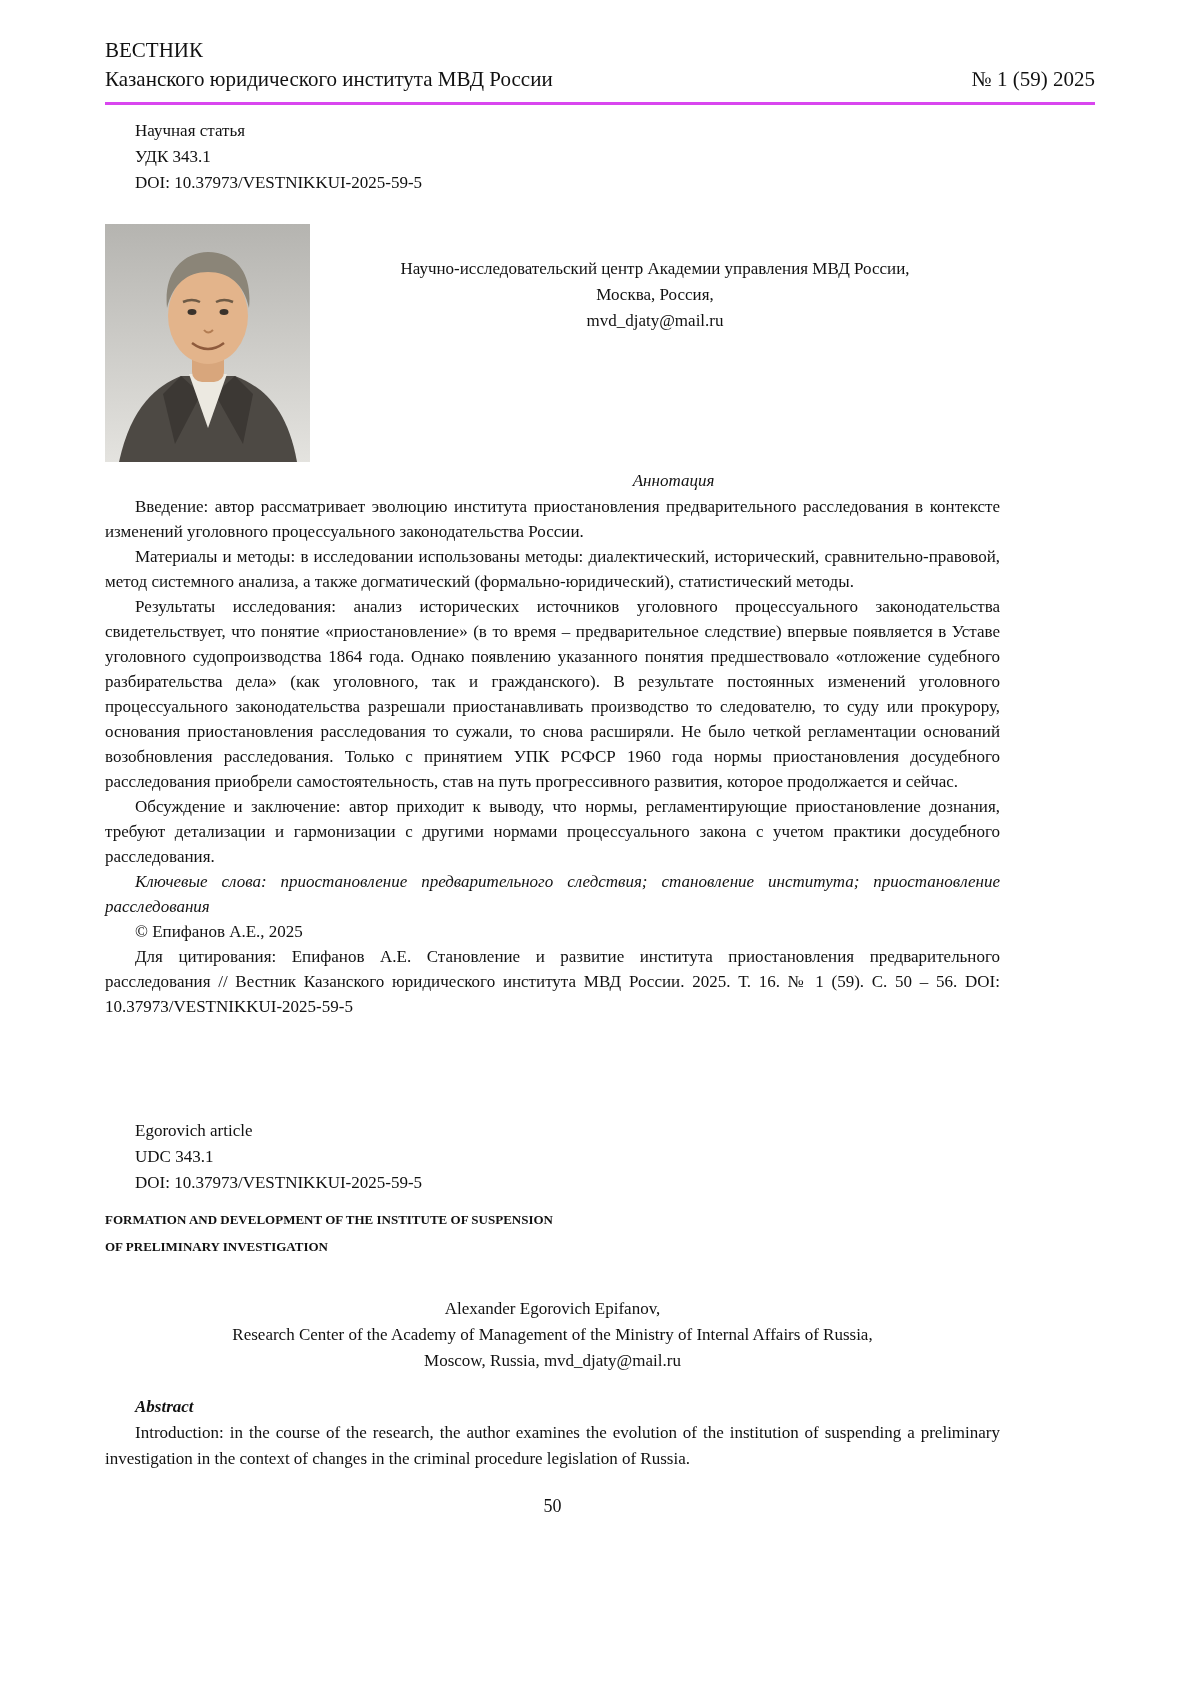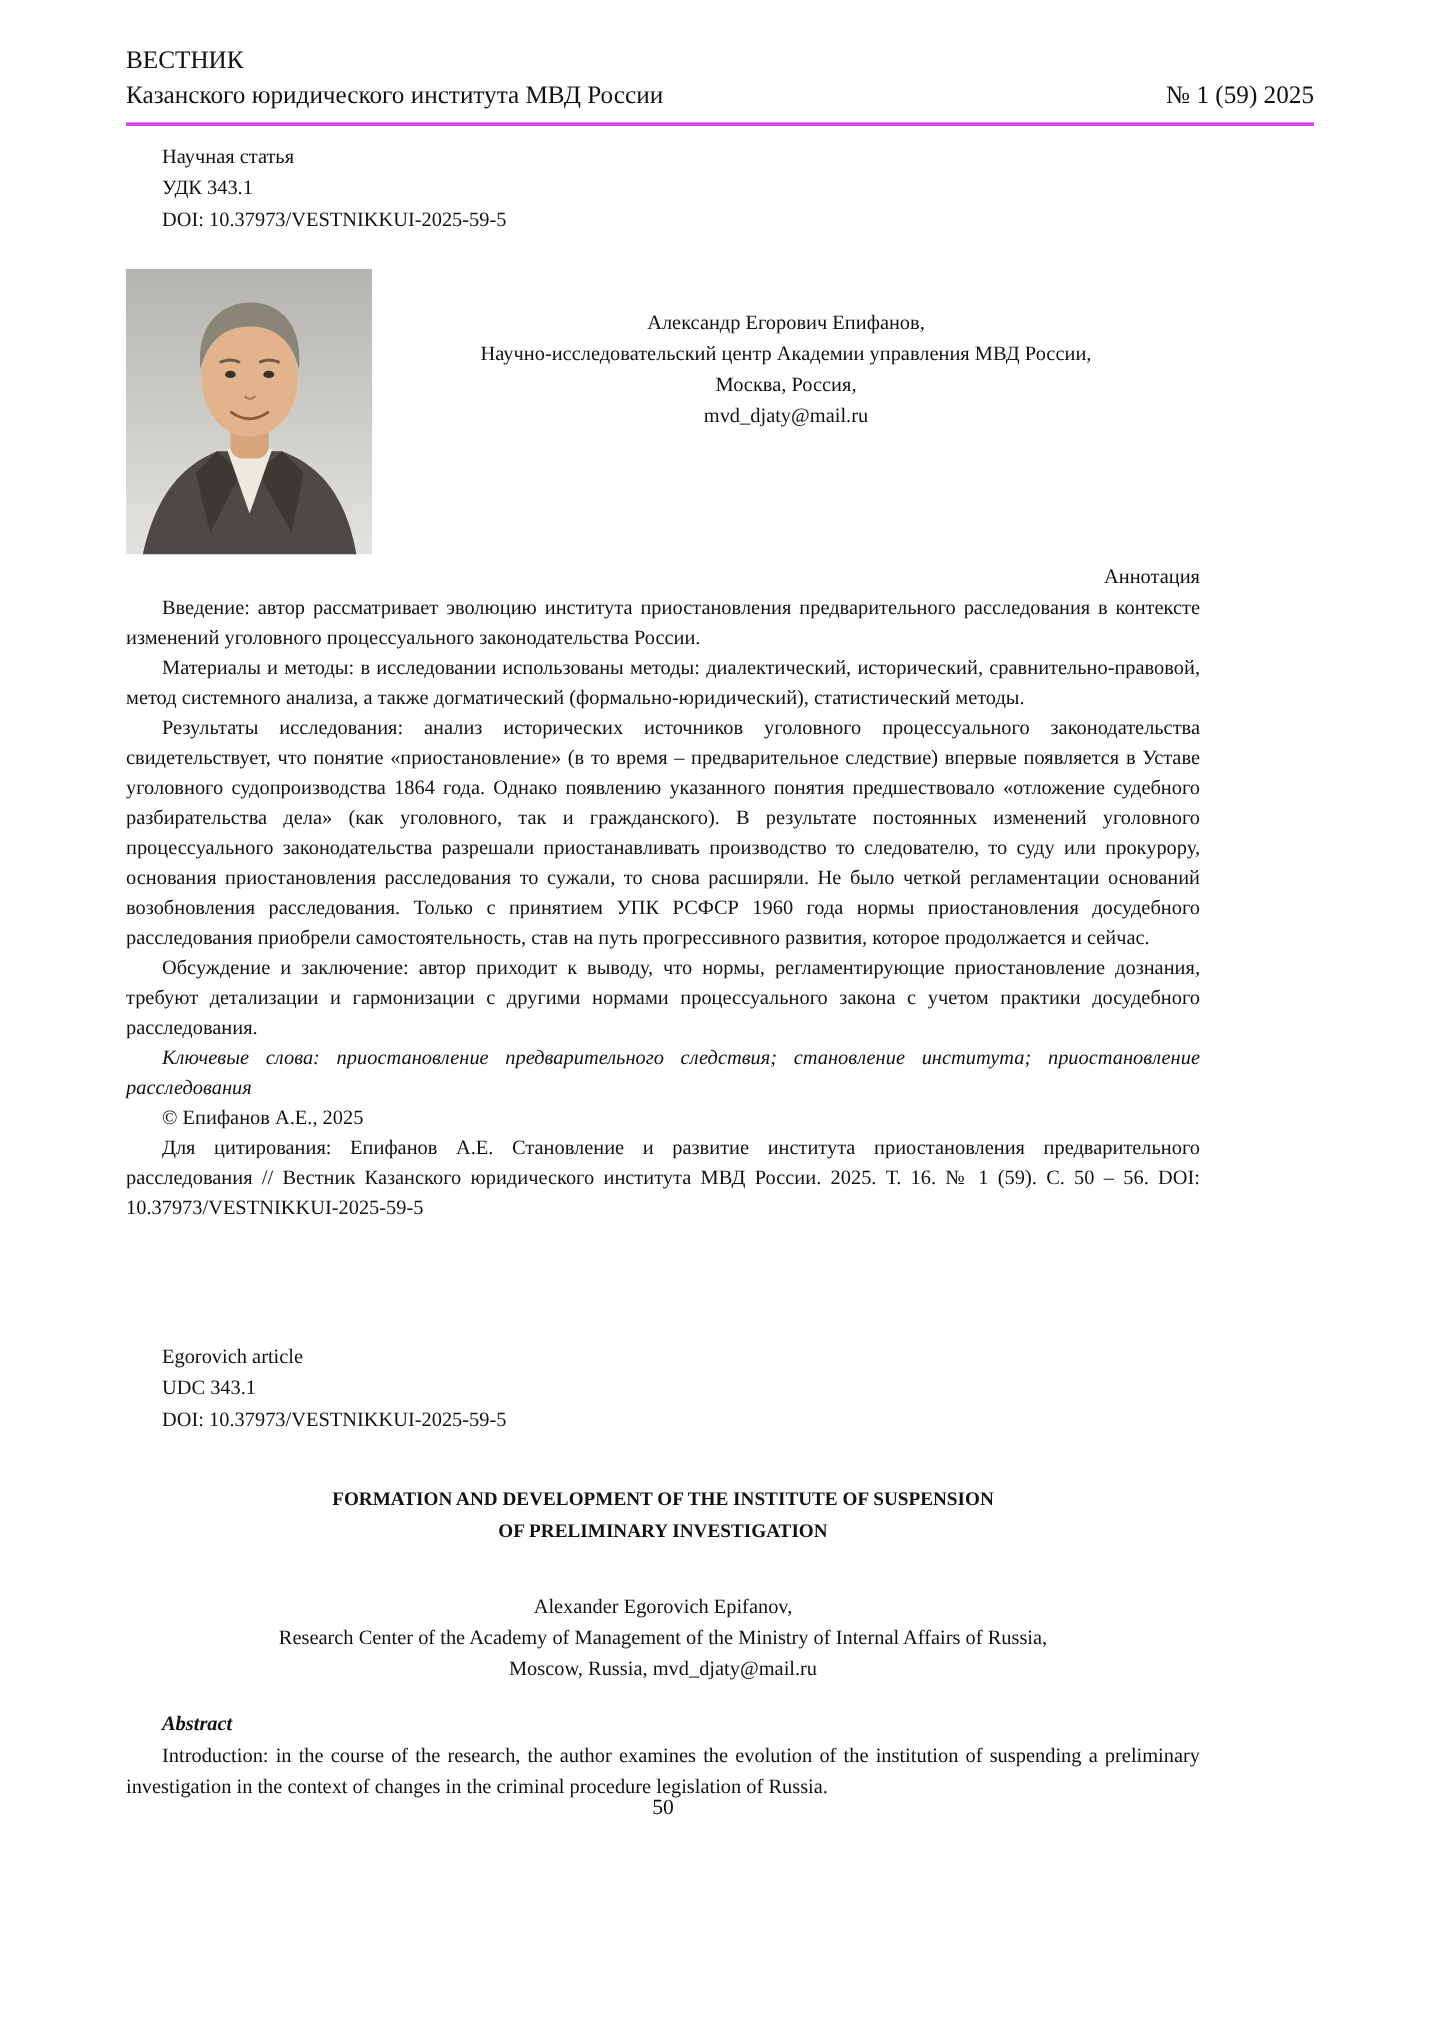--- a/index.html
+++ b/index.html
@@ -38,37 +38,37 @@
   }
   .meta { padding-left: 30px; line-height: 26px; text-align: left; }
 
   .photo-row { display: flex; margin-top: 28px; }
   .photo { flex: 0 0 205px; width: 205px; height: 238px; }
   .photo svg { display: block; width: 205px; height: 238px; }
   .head-col { flex: 1; text-align: center; padding-top: 12px; }
   .ru-title { margin: 0; font-weight: bold; font-size: 17.5px; line-height: 26px; }
   .author { margin-top: 20px; line-height: 26px; }
 
-  .annot { margin-top: 6px; padding-left: 242px; line-height: 26px; text-align: right; }
+  .annot { font-style: italic; margin-top: 6px; padding-left: 242px; line-height: 26px; text-align: center; }
 
   p.para { margin: 0; text-indent: 30px; text-align: justify; }
   .lead { font-weight: normal; }
   .kw { font-style: italic; }
   .copyright { text-indent: 30px; margin: 0; text-align: left; }
 
   
   .en-block {
     position: absolute;
     left: 105px; top: 1118px;
     width: 895px;
     font-size: 17px;
     line-height: 26px;
     hyphens: auto;
   }
-  .en-title { margin: 40px 0 0; font-weight: bold; text-align: center; font-size: 16px; line-height: 27px; }
+  .en-title { margin: 10px 0 0; font-weight: bold; text-align: left; font-size: 13px; line-height: 27px; }
   .en-author { text-align: center; margin-top: 36px; line-height: 26px; }
   .abstract-h { font-weight: bold; font-style: italic; padding-left: 30px; margin-top: 20px; }
 
   
   .footer { position: absolute; left: 105px; top: 1496px; width: 895px; text-align: center; font-size: 18px; }
 </style>
 </head>
 <body>
 
 <div class="page">
@@ -119,21 +119,20 @@
           <ellipse cx="119" cy="88" rx="4.5" ry="3" fill="#39322b"></ellipse>
 
           <path d="M100 104 Q 103 109 107 104" stroke="#b5först" stroke-width="2" fill="none"></path>
           <path d="M99 106 Q 103 111 108 106" stroke="#b27c52" stroke-width="2" fill="none"></path>
 
           <path d="M87 119 Q 103 131 119 119" stroke="#8e5a3c" stroke-width="2.5" fill="none"></path>
         </svg>
       </div>
       <div class="head-col">
         <div class="author">
-          <div>Александр Егорович Епифанов,</div>
           <div>Научно-исследовательский центр Академии управления МВД России,</div>
           <div>Москва, Россия,</div>
           <div>mvd_djaty@mail.ru</div>
         </div>
       </div>
     </div>
 
     <div class="annot">Аннотация</div>
 
     <p class="para"><b class="lead">Введение:</b> <span>автор рассматривает эволюцию института приостановления предварительного расследования в контексте изменений уголовного процессуального законодательства России.</span></p>

